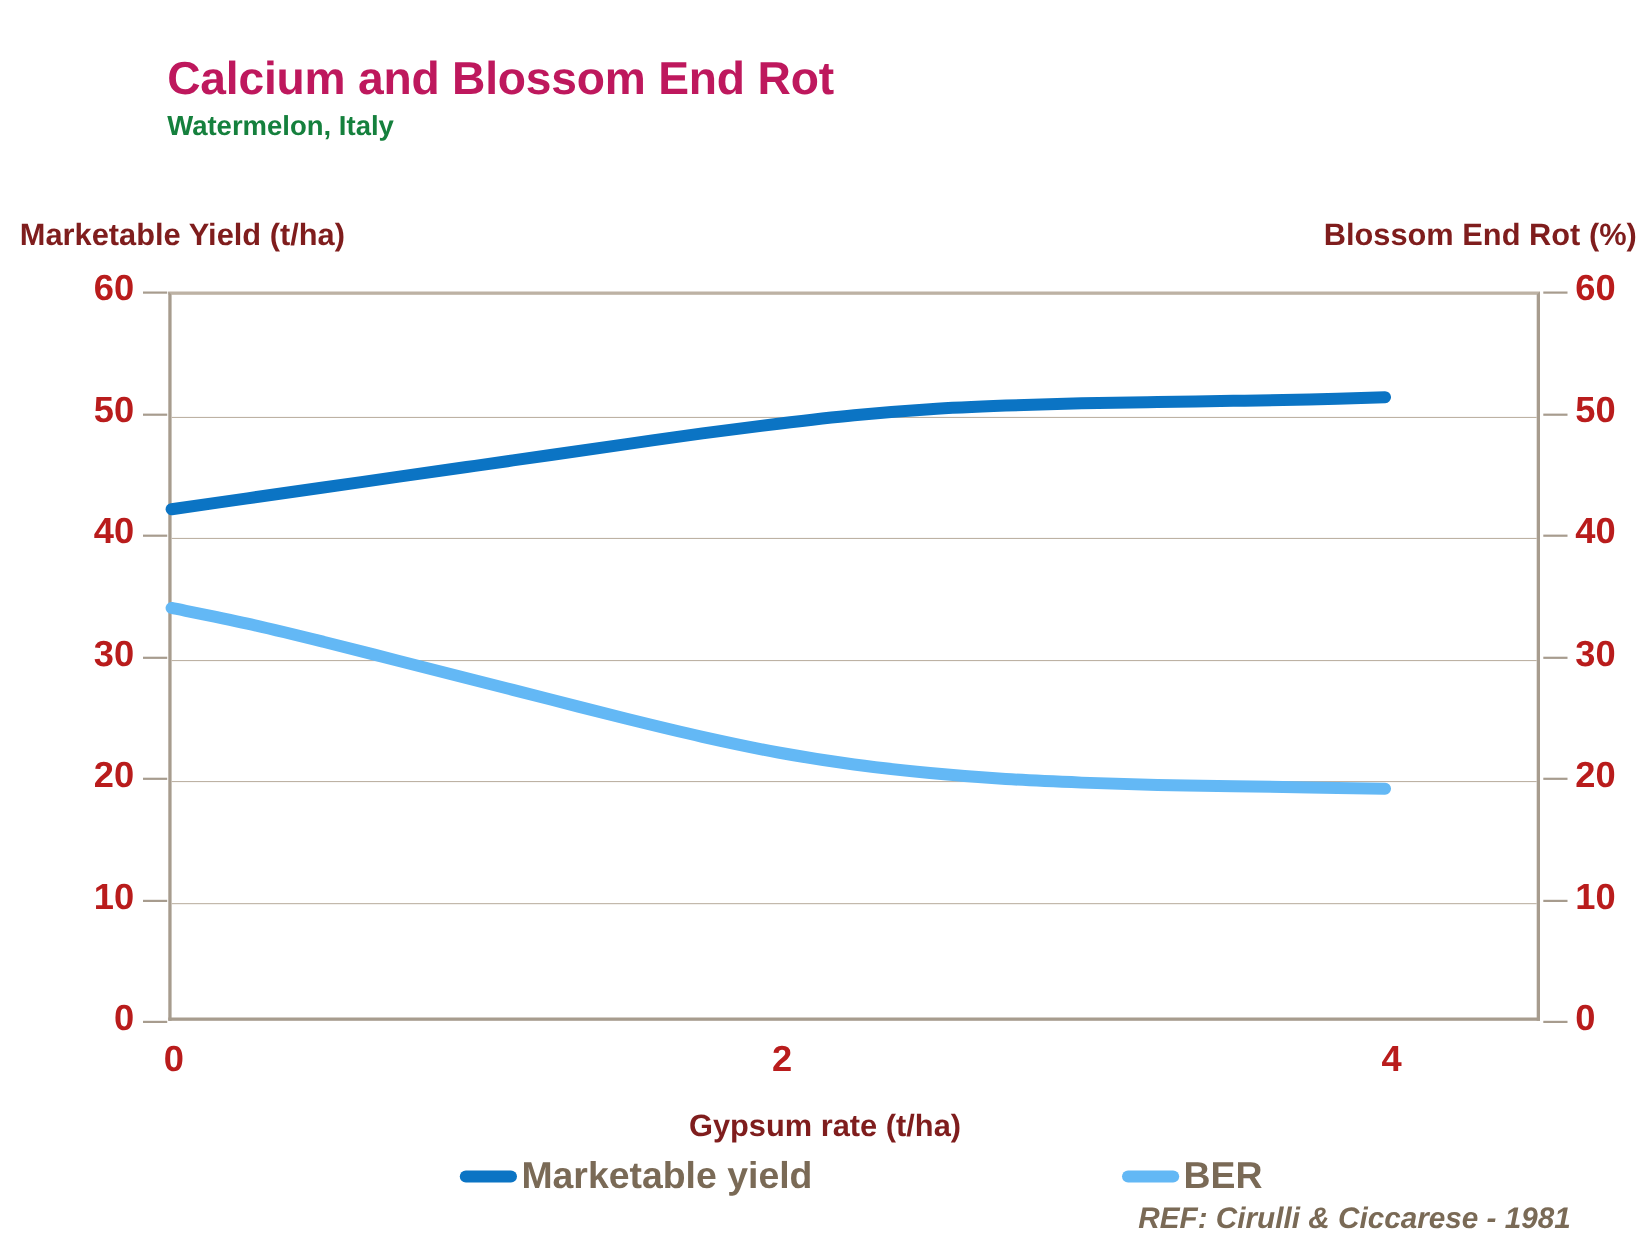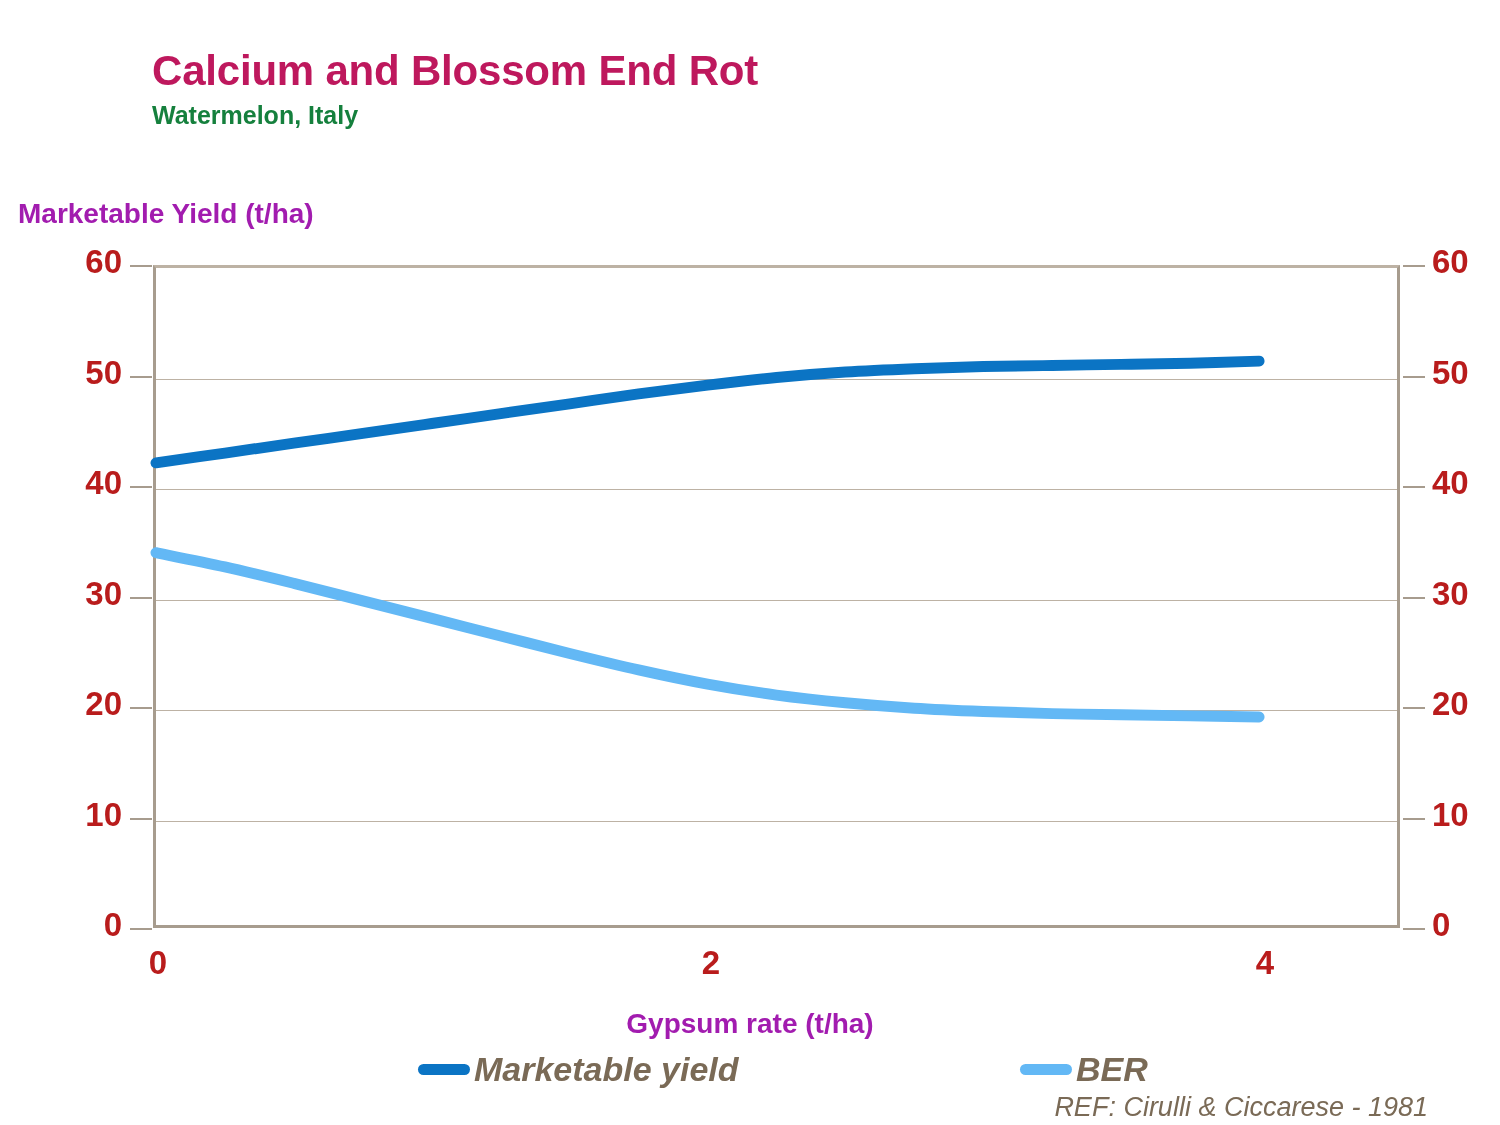--- a/index.html
+++ b/index.html
@@ -37,21 +37,21 @@
     font-weight: bold;
     color: #15803d;
     margin-top: 8px;
     white-space: nowrap;
   }
   
   .axis-title {
     position: absolute;
     font-size: 28px;
     font-weight: bold;
-    color: #a21caf;
+    color: #7f1d1d;
     white-space: nowrap;
   }
   #left-axis-title {
     left: 18px;
     top: 198px;
   }
   #right-axis-title {
     right: 12px;
     top: 198px;
   }
@@ -118,21 +118,20 @@
     text-align: center;
     transform: translateX(-50%);
   }
   
   #legend {
     position: absolute;
     top: 1050px;
     left: 0;
     width: 100%;
     height: 46px;
-    font-style: italic;
   }
   .legend-entry {
     position: absolute;
     display: flex;
     align-items: center;
     gap: 4px;
     white-space: nowrap;
   }
   #legend-entry-yield { left: 418px; top: 0; }
   #legend-entry-ber   { left: 1020px; top: 0; }
@@ -146,37 +145,38 @@
     font-size: 34px;
     font-weight: bold;
     color: #7A6A56;
   }
   
   #reference-note {
     position: absolute;
     right: 72px;
     top: 1092px;
     font-size: 27px;
-    font-weight: normal;
+    font-weight: bold;
     font-style: italic;
     color: #7A6A56;
     white-space: nowrap;
   }
 </style>
 </head>
 <body>
 
 <div id="chart-root">
 
   <div class="title-block">
     <div class="chart-title">Calcium and Blossom End Rot</div>
     <div class="chart-subtitle">Watermelon,  Italy</div>
   </div>
 
   <div class="axis-title" id="left-axis-title">Marketable Yield (t/ha)</div>
+  <div class="axis-title" id="right-axis-title">Blossom End Rot (%)</div>
   <div class="axis-title" id="x-axis-title">Gypsum rate (t/ha)</div>
 
   <div id="plot-area">
     <div class="gridline" style="top:110.5px"></div>
     <div class="gridline" style="top:221px"></div>
     <div class="gridline" style="top:331.5px"></div>
     <div class="gridline" style="top:442px"></div>
     <div class="gridline" style="top:552.5px"></div>
 
     <svg id="series-svg" viewBox="0 0 1247 663" preserveAspectRatio="none">

